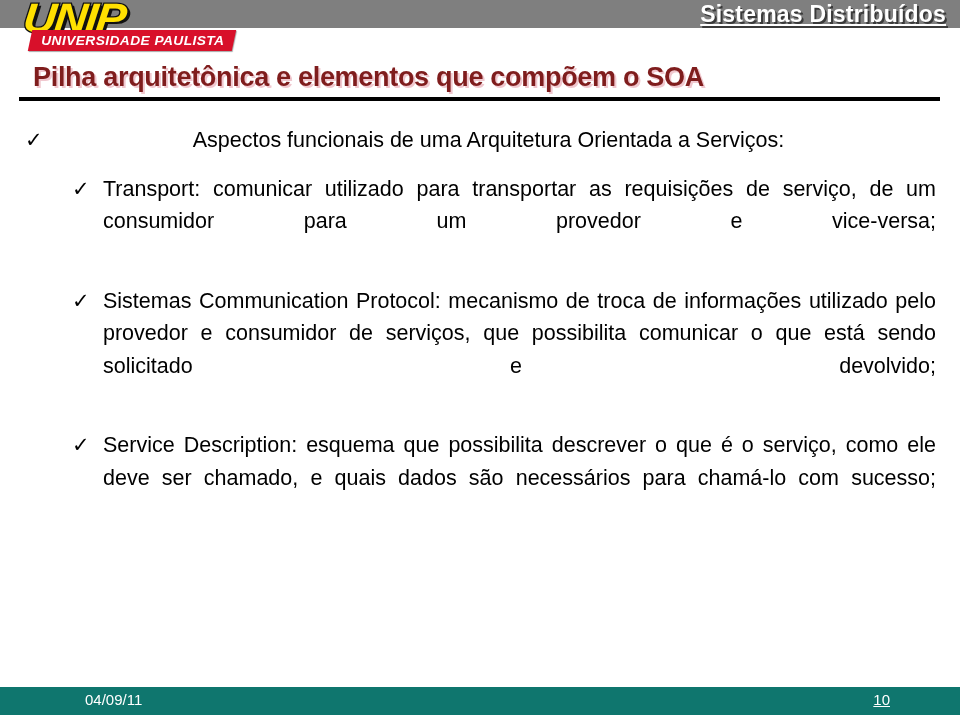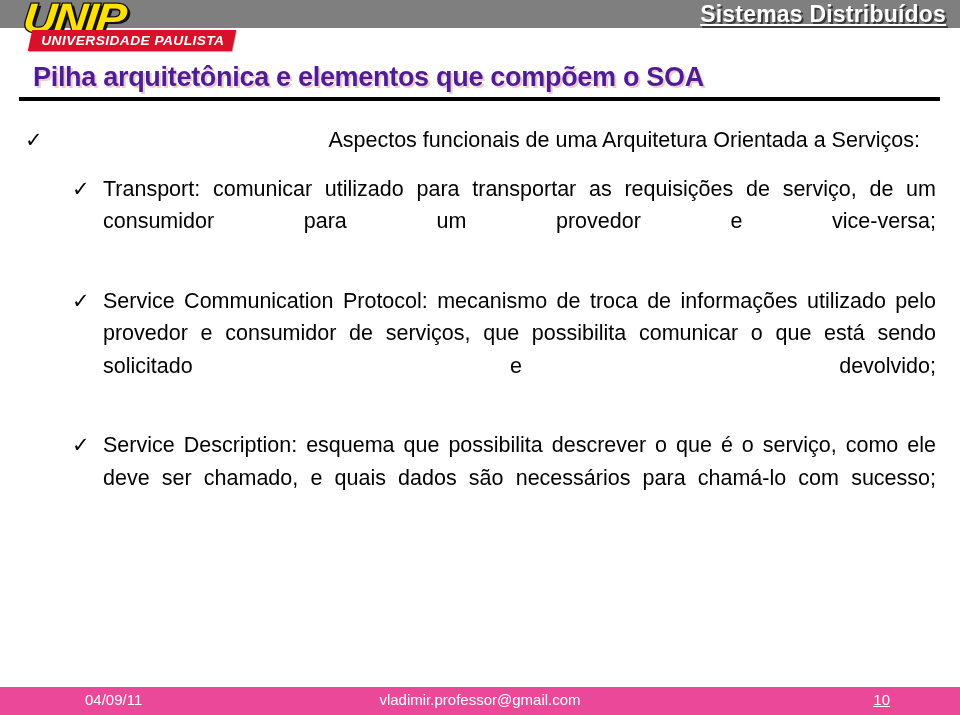--- a/index.html
+++ b/index.html
@@ -84,21 +84,21 @@
     white-space: nowrap;
   }
 
   
   .slide-title {
     position: absolute;
     left: 33px;
     top: 62px;
     font-size: 27px;
     font-weight: bold;
-    color: #4c1d95;
+    color: #7f1d1d;
     letter-spacing: -0.3px;
     text-shadow: 2px 2px 0 #f0c8cf;
     white-space: nowrap;
   }
   .title-rule {
     position: absolute;
     left: 19px;
     top: 97px;
     width: 921px;
     height: 4px;
@@ -137,40 +137,40 @@
     display: inline-block;
     width: 100%;
   }
 
   
   .lvl1 { margin-bottom: 16px; }
   .lvl1 .check { left: 25px; }
   .lvl1 .btext {
     margin-left: 57px;
     margin-right: 40px;
-    text-align: right;
+    text-align: center;
   }
   .lvl1 .btext::after { display: none; }
 
   
   .lvl2 { margin-bottom: 14px; }
   .lvl2 .check { left: 72px; }
   .lvl2 .btext {
     margin-left: 103px;
     margin-right: 24px;
   }
 
   
   .footer-band {
     position: absolute;
     left: 0;
     top: 687px;
     width: 960px;
     height: 28px;
-    background: #ec4899;
+    background: #0f766e;
   }
   .footer-date {
     position: absolute;
     left: 85px;
     top: 4px;
     font-size: 15px;
     color: #ffffff;
   }
   .footer-email {
     position: absolute;
@@ -214,27 +214,26 @@
     <span class="btext">Aspectos funcionais de uma Arquitetura Orientada a Serviços:</span>
   </div>
 
   <div class="bullet lvl2">
     <span class="check">✓</span>
     <span class="btext">Transport: comunicar utilizado para transportar as requisições de serviço, de um consumidor para um provedor e vice-versa;</span>
   </div>
 
   <div class="bullet lvl2">
     <span class="check">✓</span>
-    <span class="btext">Service Communication Protocol: mecanismo de troca de informações utilizado pelo provedor e consumidor de serviços, que possibilita comunicar o que está sendo solicitado e devolvido;</span>
+    <span class="btext">Sistemas Communication Protocol: mecanismo de troca de informações utilizado pelo provedor e consumidor de serviços, que possibilita comunicar o que está sendo solicitado e devolvido;</span>
   </div>
 
   <div class="bullet lvl2">
     <span class="check">✓</span>
     <span class="btext">Service Description: esquema que possibilita descrever o que é o serviço, como ele deve ser chamado, e quais dados são necessários para chamá-lo com sucesso;</span>
   </div>
 
 </div>
 
 <div class="footer-band">
   <span class="footer-date">04/09/11</span>
-  <span class="footer-email">vladimir.professor@gmail.com</span>
   <span class="footer-page">10</span>
 </div>
 
 </body></html>

